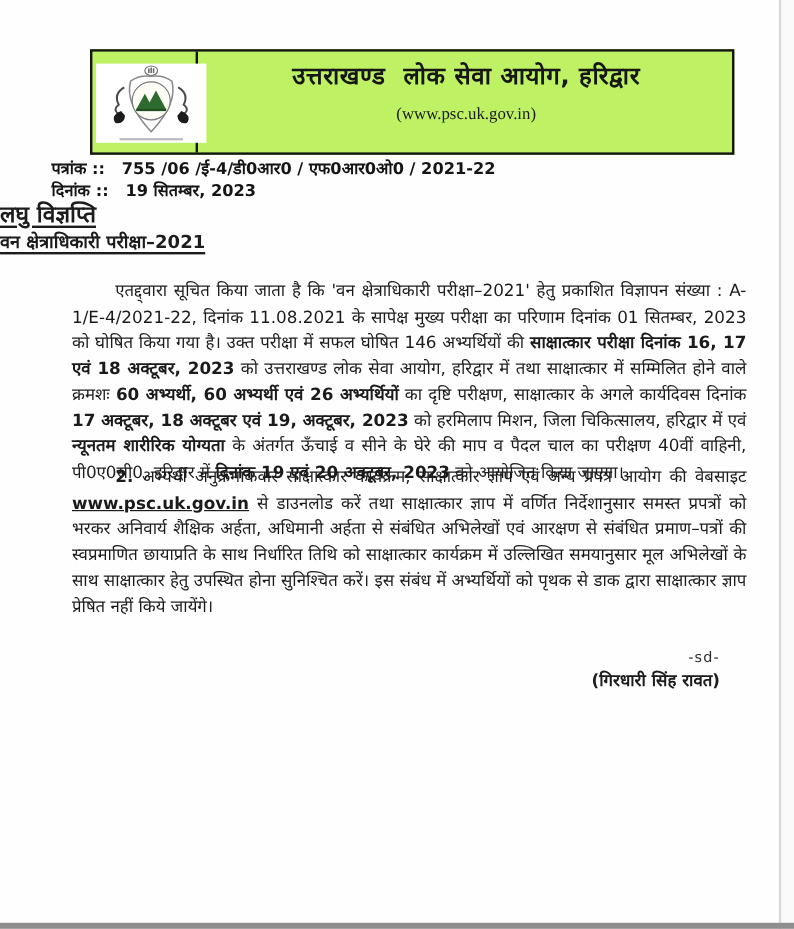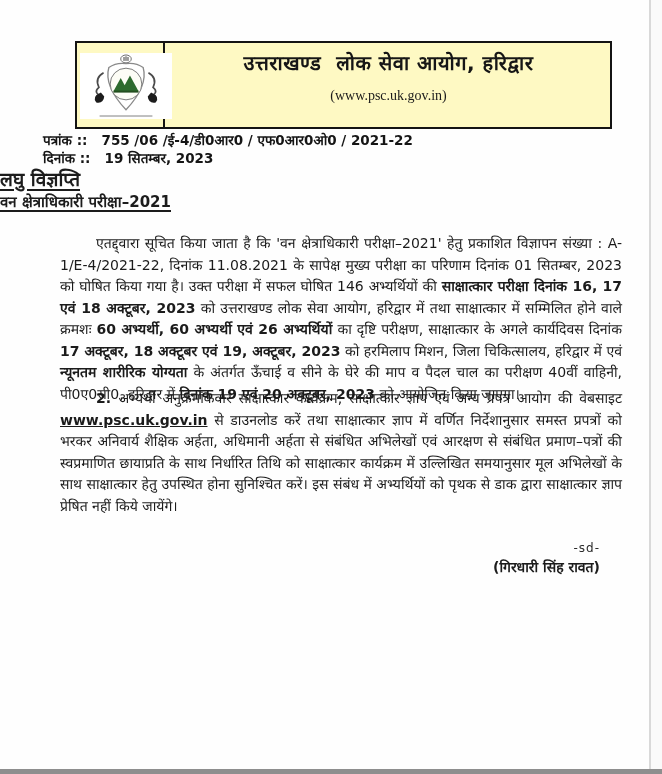--- a/index.html
+++ b/index.html
@@ -8,21 +8,21 @@
     background:#fefefe;
     font-family:"DejaVu Sans","Liberation Sans",sans-serif;
     color:#1c1c1c;
     -webkit-font-smoothing:antialiased;
   }
   .page{position:absolute;inset:0;}
 
   
   .header-box{
     position:absolute;left:75px;top:41px;width:533px;height:84px;
-    border:2px solid #141414;background:#fef9c3;
+    border:2px solid #141414;background:#bef264;
   }
   .logo-cell{
     position:absolute;left:0;top:0;width:86px;height:100%;
     border-right:2px solid #141414;
   }
   .logo{
     position:absolute;left:3px;top:10px;width:92px;height:66px;
     background:#fff;z-index:2;
   }
   .header-text{

